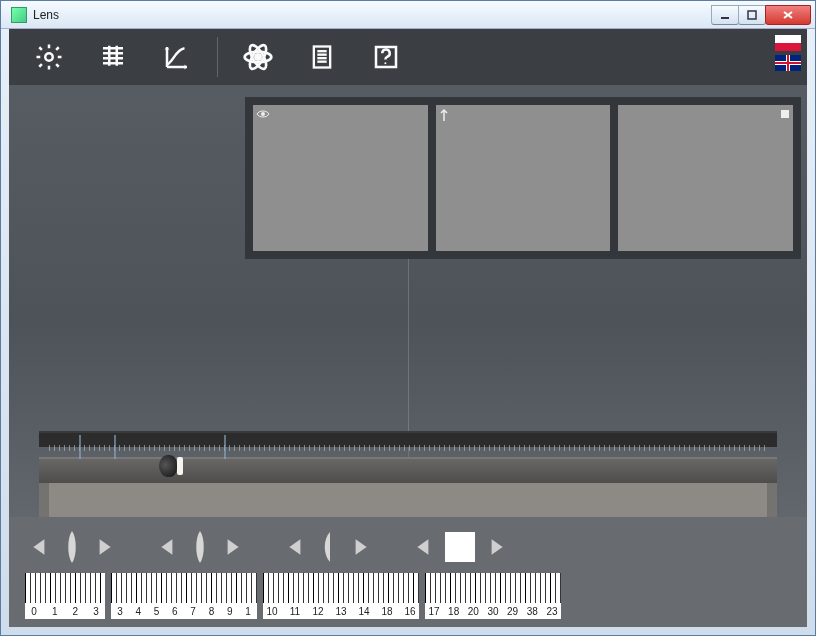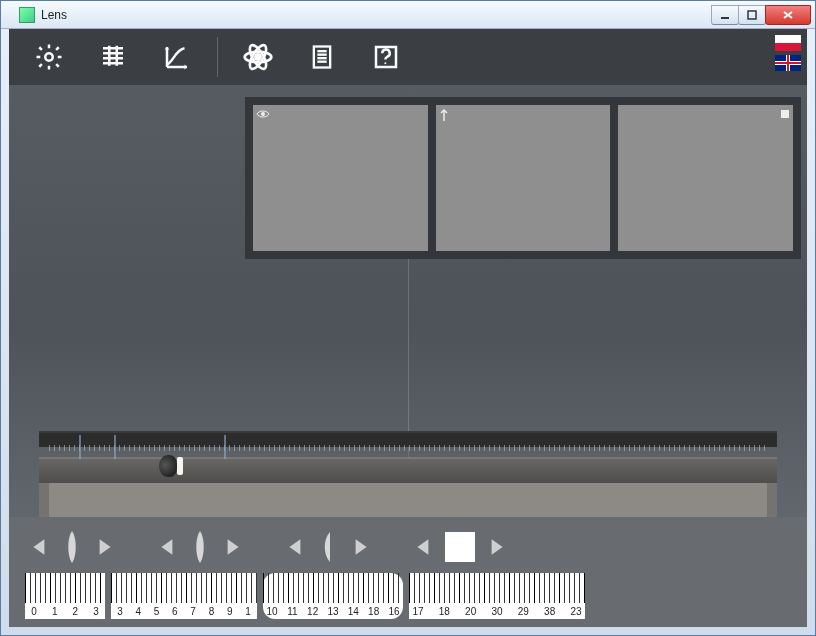--- a/index.html
+++ b/index.html
@@ -1,20 +1,20 @@
 <!DOCTYPE html>
 <html><head>
 <meta charset="utf-8">
 <style>
 * { margin: 0; padding: 0; box-sizing: border-box; font-family: "Segoe UI", Tahoma, sans-serif; }
 body { background: #d8e4f0; width: 816px; height: 636px; overflow: hidden; }
 
 
 .window { width: 816px; height: 636px; background: linear-gradient(to bottom, #e8f0f8, #cfdceb); border: 1px solid #5a7ca0; position: relative; }
-.titlebar { height: 28px; display: flex; align-items: center; padding-left: 18px; background: linear-gradient(to bottom, #f5faff, #dbe7f4); border-bottom: 1px solid #aac; }
+.titlebar { height: 28px; display: flex; align-items: center; padding-left: 10px; background: linear-gradient(to bottom, #f5faff, #dbe7f4); border-bottom: 1px solid #aac; }
 .titlebar .app-icon { width: 16px; height: 16px; background: linear-gradient(135deg,#7fa,#4c8); border: 1px solid #396; margin-right: 6px; }
 .titlebar .title { font-size: 12px; color: #222; flex: 1; }
 .win-btns { display: flex; height: 20px; margin-right: 4px; gap: 0; }
 .win-btn { width: 28px; height: 20px; border: 1px solid #9ab; border-bottom: 1px solid #789; background: linear-gradient(to bottom,#f6fbff,#d4e2f1); display: flex; align-items: center; justify-content: center; font-size: 10px; color: #334; border-radius: 0 0 3px 3px; margin-left: -1px; }
 .win-btn.close { width: 46px; background: linear-gradient(to bottom,#f08080,#d43a2f); color: #fff; border-color: #a22; }
 .win-btn svg { display:block; }
 
 
 .app { position: absolute; top: 28px; left: 8px; right: 8px; bottom: 8px; background: #4a4f56; }
 
@@ -310,34 +310,34 @@
               <span>3</span>
               <span>4</span>
               <span>5</span>
               <span>6</span>
               <span>7</span>
               <span>8</span>
               <span>9</span>
               <span>1</span>
             </div>
           </div>
-          <div class="ruler-block" style="width: 140px; border-radius: 12px;">
+          <div class="ruler-block" style="width: 156px;">
             <div class="ruler-ticks"></div>
             <div class="ruler-major"></div>
             <div class="ruler-labels">
               <span>10</span>
               <span>11</span>
               <span>12</span>
               <span>13</span>
               <span>14</span>
               <span>18</span>
               <span>16</span>
             </div>
           </div>
-          <div class="ruler-block" style="width: 176px;">
+          <div class="ruler-block" style="width: 136px;">
             <div class="ruler-ticks"></div>
             <div class="ruler-major"></div>
             <div class="ruler-labels">
               <span>17</span>
               <span>18</span>
               <span>20</span>
               <span>30</span>
               <span>29</span>
               <span>38</span>
               <span>23</span>

